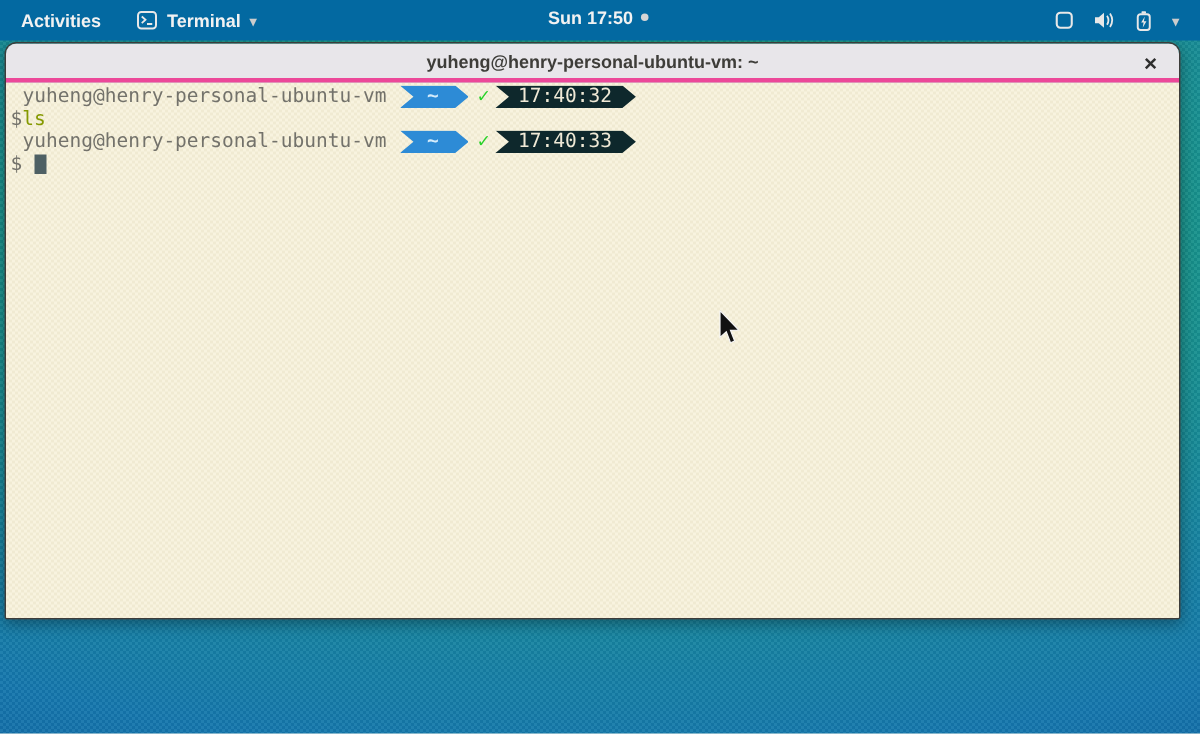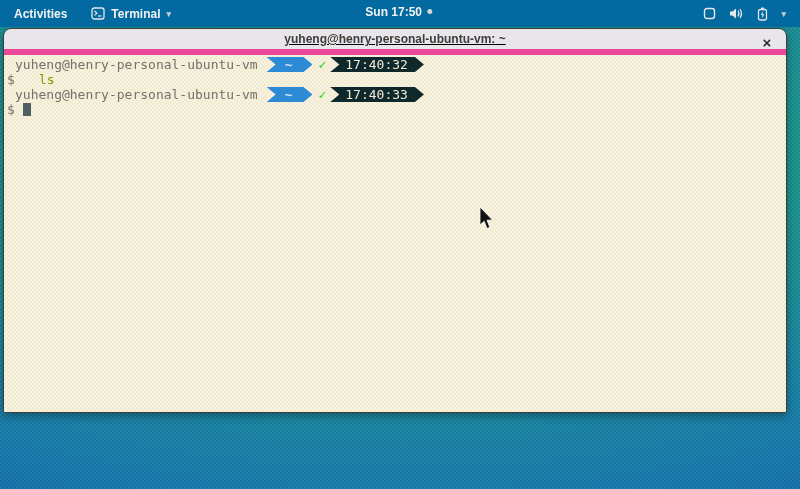--- a/index.html
+++ b/index.html
@@ -45,22 +45,22 @@
     position:absolute; left:3px; top:28px; width:784px; height:385px;
     border:1px solid #3c3c3a; border-radius:8px 8px 2px 2px;
     box-shadow:0 3px 10px rgba(0,0,0,.35);
     overflow:hidden; z-index:10;
   }
   .titlebar {
     position:relative; height:26px;
     background: conic-gradient(#f2f0f5 25%, #dfddе1 0 50%, #f2f0f5 0 75%, #e0dee2 0);
     background-color:#e8e6ea;
     background-size:4px 4px;
-    border-bottom:6px solid #ec4899;
-    display:flex; align-items:center; justify-content:center;text-decoration:underline;
+    border-bottom:3px solid #ec4899;
+    display:flex; align-items:center; justify-content:center;
   }
   .title { font-size:12px; font-weight:bold; color:#3e3d39; }
   .close-btn {
     position:absolute; right:8px; top:0; width:22px; height:26px;
     display:flex; align-items:center; justify-content:center;
     color:#2e2e2e; font-size:15px; font-weight:bold; cursor:default;
   }
   .term {
     width:100%; height:358px;
     background: conic-gradient(#f8f3df 25%, #f0ead2 0 50%, #f8f3df 0 75%, #f0ead2 0);
@@ -80,21 +80,21 @@
     clip-path: polygon(0 0, calc(100% - 9px) 0, 100% 50%, calc(100% - 9px) 100%, 0 100%, 9px 50%);
   }
   .check { color:#27d227; font-weight:bold; margin:0 4px 0 6px; }
   .pl-dark {
     height:15px; display:flex; align-items:center;
     background:#0e282c; color:#efe9d6;
     padding:0 16px 0 15px;
     clip-path: polygon(0 0, calc(100% - 9px) 0, 100% 50%, calc(100% - 9px) 100%, 0 100%, 9px 50%);
   }
   .dollar { color:#73726b; }
-  .cmd { color:#859900; margin-left:24px; }
+  .cmd { color:#859900; margin-left:0; }
   .ls-out { color:#2aa198; }
   .cursor-block { width:8px; height:13px; background:#4e6064; margin-left:8px; }
 
   
   .pointer { position:absolute; left:479px; top:207px; z-index:50; pointer-events:none; }
 </style>
 </head>
 <body>
 
 <div class="desktop-texture"></div>

